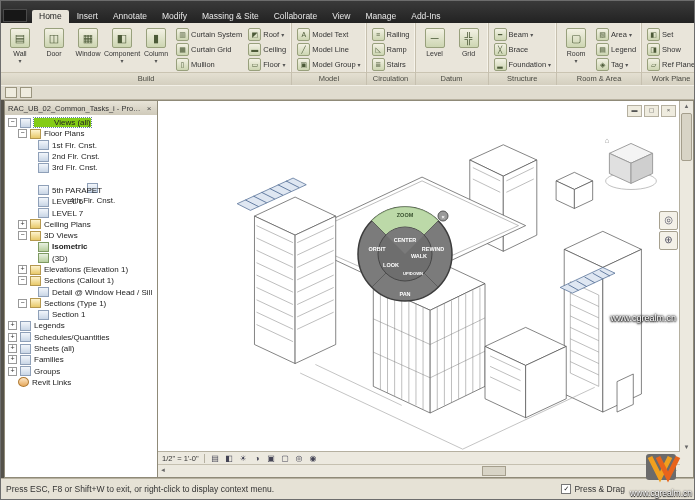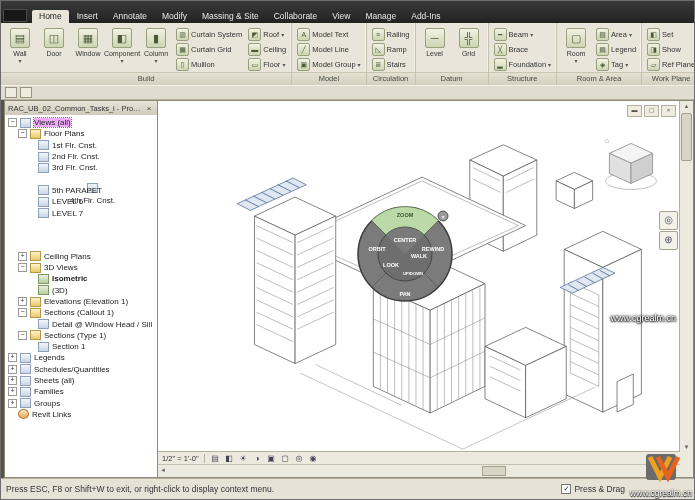--- a/index.html
+++ b/index.html
@@ -49,21 +49,21 @@
         white-space:nowrap;gap:3px;}
   .trow.bold{font-weight:bold;}
   .toggle{width:7px;height:7px;flex:0 0 auto;border:1px solid #999;background:#fff;
           font-size:7px;line-height:6px;text-align:center;color:#333;}
   .toggle.spacer{border:none;background:none;}
   .ticon{width:9px;height:8px;flex:0 0 auto;border:1px solid #8fa0b8;
          background:linear-gradient(#f2f6fb,#c9d6e6);}
   .ic-folder{background:linear-gradient(#fdf3cd,#e8c96a);border-color:#b5984e;}
   .ic-view3d{background:linear-gradient(#e8f0e0,#b8cf9e);border-color:#7e9a62;}
   .ic-link{border-radius:50%;background:linear-gradient(#fde7c8,#e6a85a);border-color:#b07a33;}
-  .trow.sel .tlabel{background:#f0abfc;outline:1px dotted #63809f;}
+  .trow.sel .tlabel{background:#84cc16;outline:1px dotted #63809f;padding-left:20px;}
   
   .canvas{flex:1;position:relative;background:#fff;border:1px solid #8f8a78;border-left:none;min-width:0;}
   .draw{position:absolute;left:0;top:0;right:13px;bottom:25px;overflow:hidden;}
   .bldg{position:absolute;left:0;top:0;width:100%;height:100%;}
   .bldg path{fill:#fff;stroke:#4d4d4d;stroke-width:.7;stroke-linejoin:round;}
   .bldg .thin{fill:none;stroke:#7a7a7a;stroke-width:.5;}
   .bldg .gnd{fill:none;stroke:#9a9a9a;stroke-width:.6;}
   .bldg .aw{fill:#dfe7f2;stroke:#44618c;}
   .bldg .bl{fill:none;stroke:#44618c;stroke-width:.8;}
   .wheel{position:absolute;left:197px;top:103px;width:100px;height:100px;}
@@ -358,21 +358,21 @@
           <div class="trow" style="padding-left: 23px;">
             <span class="toggle spacer"></span>
             <span class="ticon ic-plan"></span>
             <span class="tlabel">LEVEL 6</span>
           </div>
           <div class="trow" style="padding-left: 23px;">
             <span class="toggle spacer"></span>
             <span class="ticon ic-plan"></span>
             <span class="tlabel">LEVEL 7</span>
           </div>
-          <div class="trow" style="padding-left: 13px; margin-top: 32px;">
+          <div class="trow" style="padding-left: 13px;">
             <span class="toggle">+</span>
             <span class="ticon ic-folder"></span>
             <span class="tlabel">Ceiling Plans</span>
           </div>
           <div class="trow" style="padding-left: 13px;">
             <span class="toggle">−</span>
             <span class="ticon ic-folder"></span>
             <span class="tlabel">3D Views</span>
           </div>
           <div class="trow bold" style="padding-left: 23px;">

